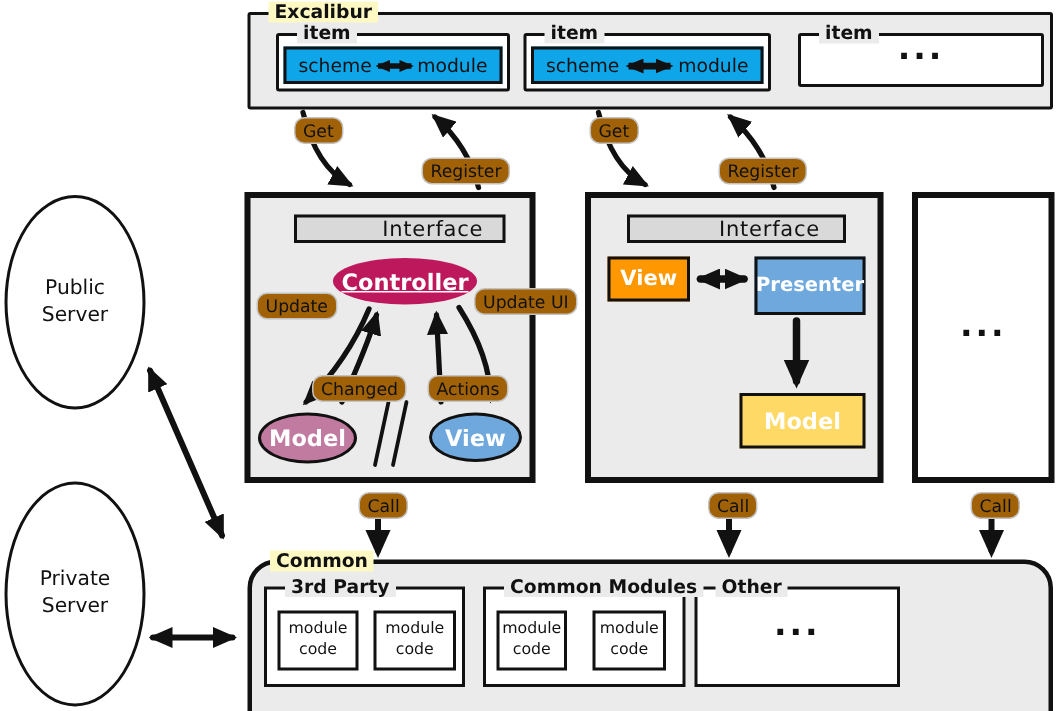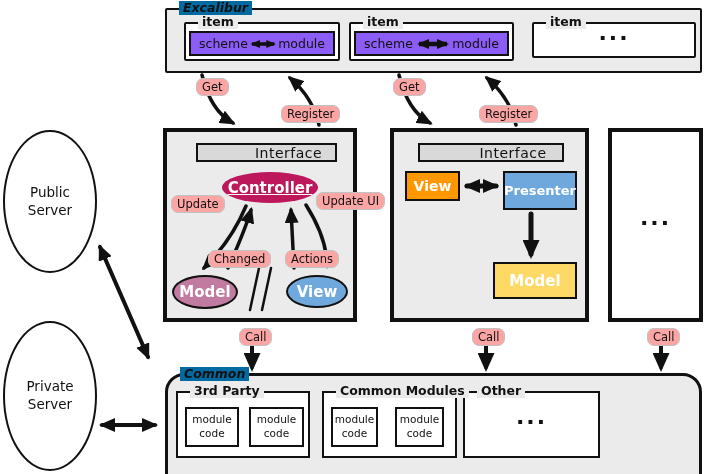--- a/index.html
+++ b/index.html
@@ -5,39 +5,39 @@
   html,body{margin:0;padding:0;background:#fff;}
   .canvas{
     position:relative;width:706px;height:474px;background:#fff;
     font-family:"DejaVu Sans","Liberation Sans",sans-serif;color:#111;
     overflow:hidden;
   }
   .overlay{position:absolute;left:0;top:0;z-index:5;pointer-events:none;}
   
   .groupbox{position:absolute;border:2.5px solid #111;background:#ebebeb;border-radius:2px;box-sizing:border-box;}
   .grouplabel{position:absolute;top:-9px;left:12px;font-size:12.5px;font-weight:bold;padding:0 4px;line-height:1.1;white-space:nowrap;z-index:2;}
-  .bg-white{background:#0369a1;font-style:italic;}
+  .bg-white{background:#fef9c3;}
   .bg-gray{background:#ebebeb;}
   .itembox{position:absolute;border:2.2px solid #111;background:#fff;border-radius:2px;box-sizing:border-box;}
-  .pairbox{position:absolute;left:3px;right:3px;top:7px;bottom:3px;border:2.5px solid #111;background:#8b5cf6;
+  .pairbox{position:absolute;left:3px;right:3px;top:7px;bottom:3px;border:2.5px solid #111;background:#0ea5e9;
     display:flex;align-items:center;justify-content:space-between;padding:0 8px;font-size:12.5px;box-sizing:border-box;}
   .bigbox{position:absolute;border:4px solid #111;background:#ebebeb;box-sizing:border-box;z-index:1;}
   .whitebox{background:#fff;}
   .bar{position:absolute;border:2px solid #111;background:#d9d9d9;box-sizing:border-box;
     display:flex;align-items:center;justify-content:center;font-size:14px;letter-spacing:0.5px;padding-left:44px;}
   .shape{position:absolute;display:flex;align-items:center;justify-content:center;
     color:#fff;font-weight:bold;box-sizing:border-box;}
   .ellipse{border-radius:50%;}
   .controller{background:#be185d;font-size:15px;text-decoration:underline;}
   .model-mvc{background:#c27ba0;border:2.5px solid #111;font-size:15px;}
   .view-mvc{background:#6fa8dc;border:2.5px solid #111;font-size:15px;}
   .view-mvp{background:#ff9800;border:2.5px solid #111;font-size:14px;}
   .presenter-mvp{background:#6fa8dc;border:2.5px solid #111;font-size:13px;}
   .model-mvp{background:#ffd966;border:2.5px solid #111;font-size:15px;}
-  .pill{position:absolute;background:#fca5a5;border:1.5px solid #c2c2c2;border-radius:7px;
+  .pill{position:absolute;background:#a16207;border:1.5px solid #c2c2c2;border-radius:7px;
     font-size:11.5px;padding:1px 5px;line-height:1.25;white-space:nowrap;z-index:6;}
   .server{position:absolute;border:2.5px solid #111;border-radius:50%;background:#fff;
     display:flex;flex-direction:column;align-items:center;justify-content:center;
     font-size:13.5px;line-height:1.3;box-sizing:border-box;}
   .modgroup{position:absolute;border:2.5px solid #111;background:#fff;box-sizing:border-box;}
   .modbox{position:absolute;border:2px solid #111;background:#fff;box-sizing:border-box;
     display:flex;align-items:center;justify-content:center;text-align:center;
     font-size:10.5px;line-height:1.3;padding:2px;}
   .dotswrap{position:absolute;inset:0;display:flex;align-items:center;justify-content:center;}
   .dots{font-weight:bold;font-size:22px;letter-spacing:2px;transform:translateY(-32%);}

